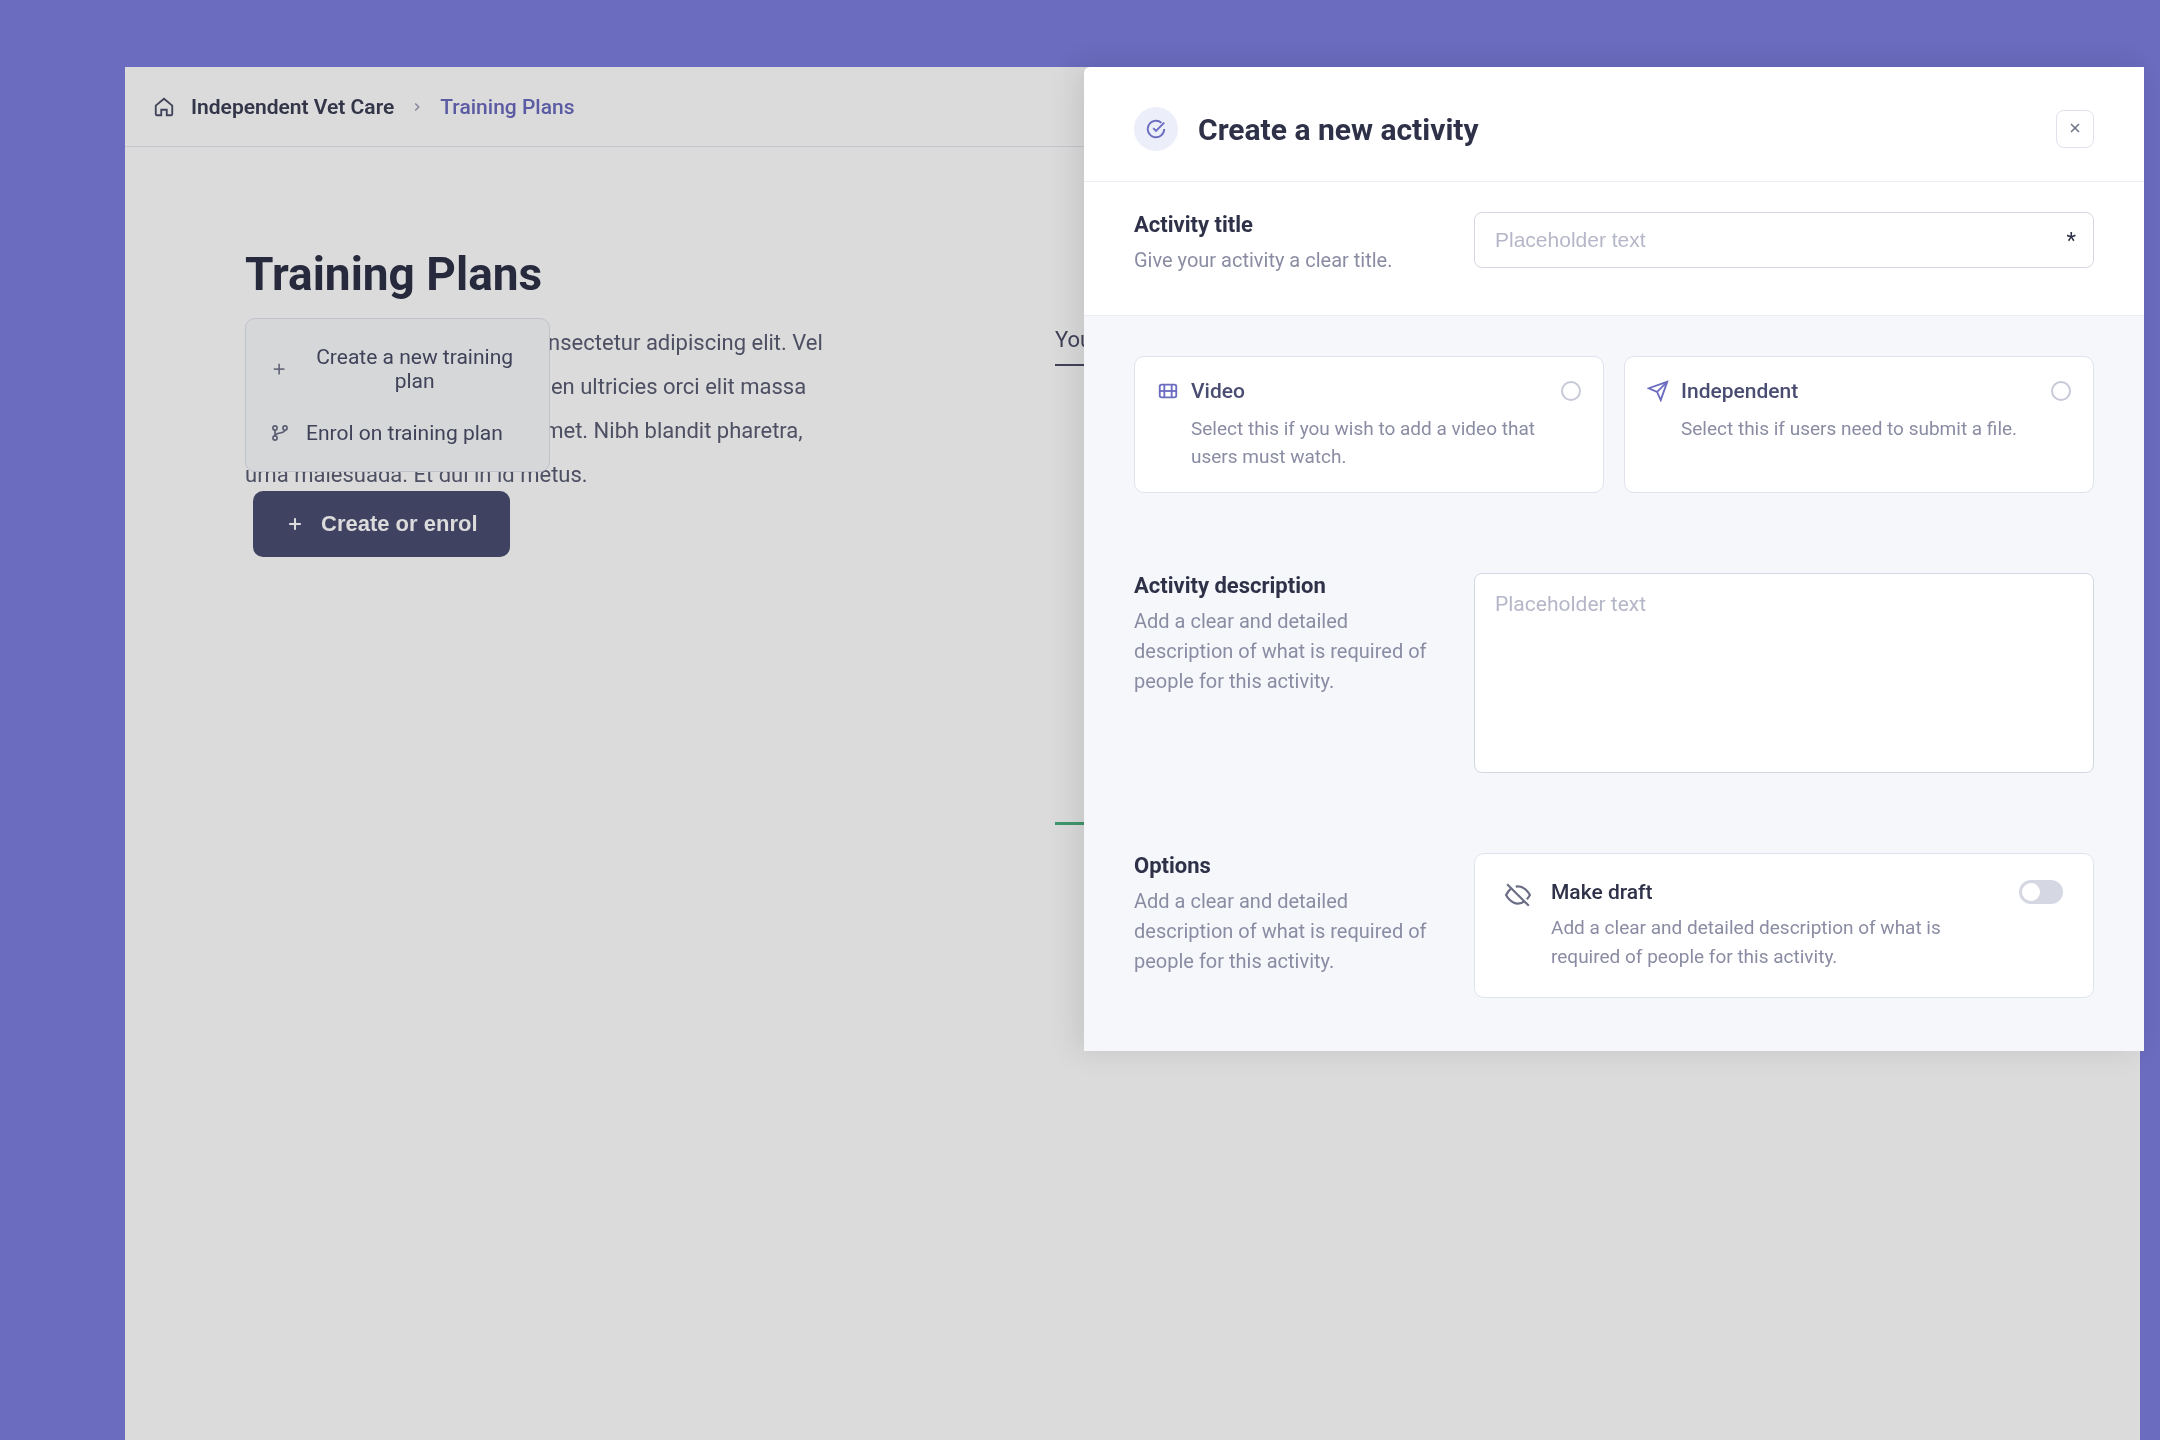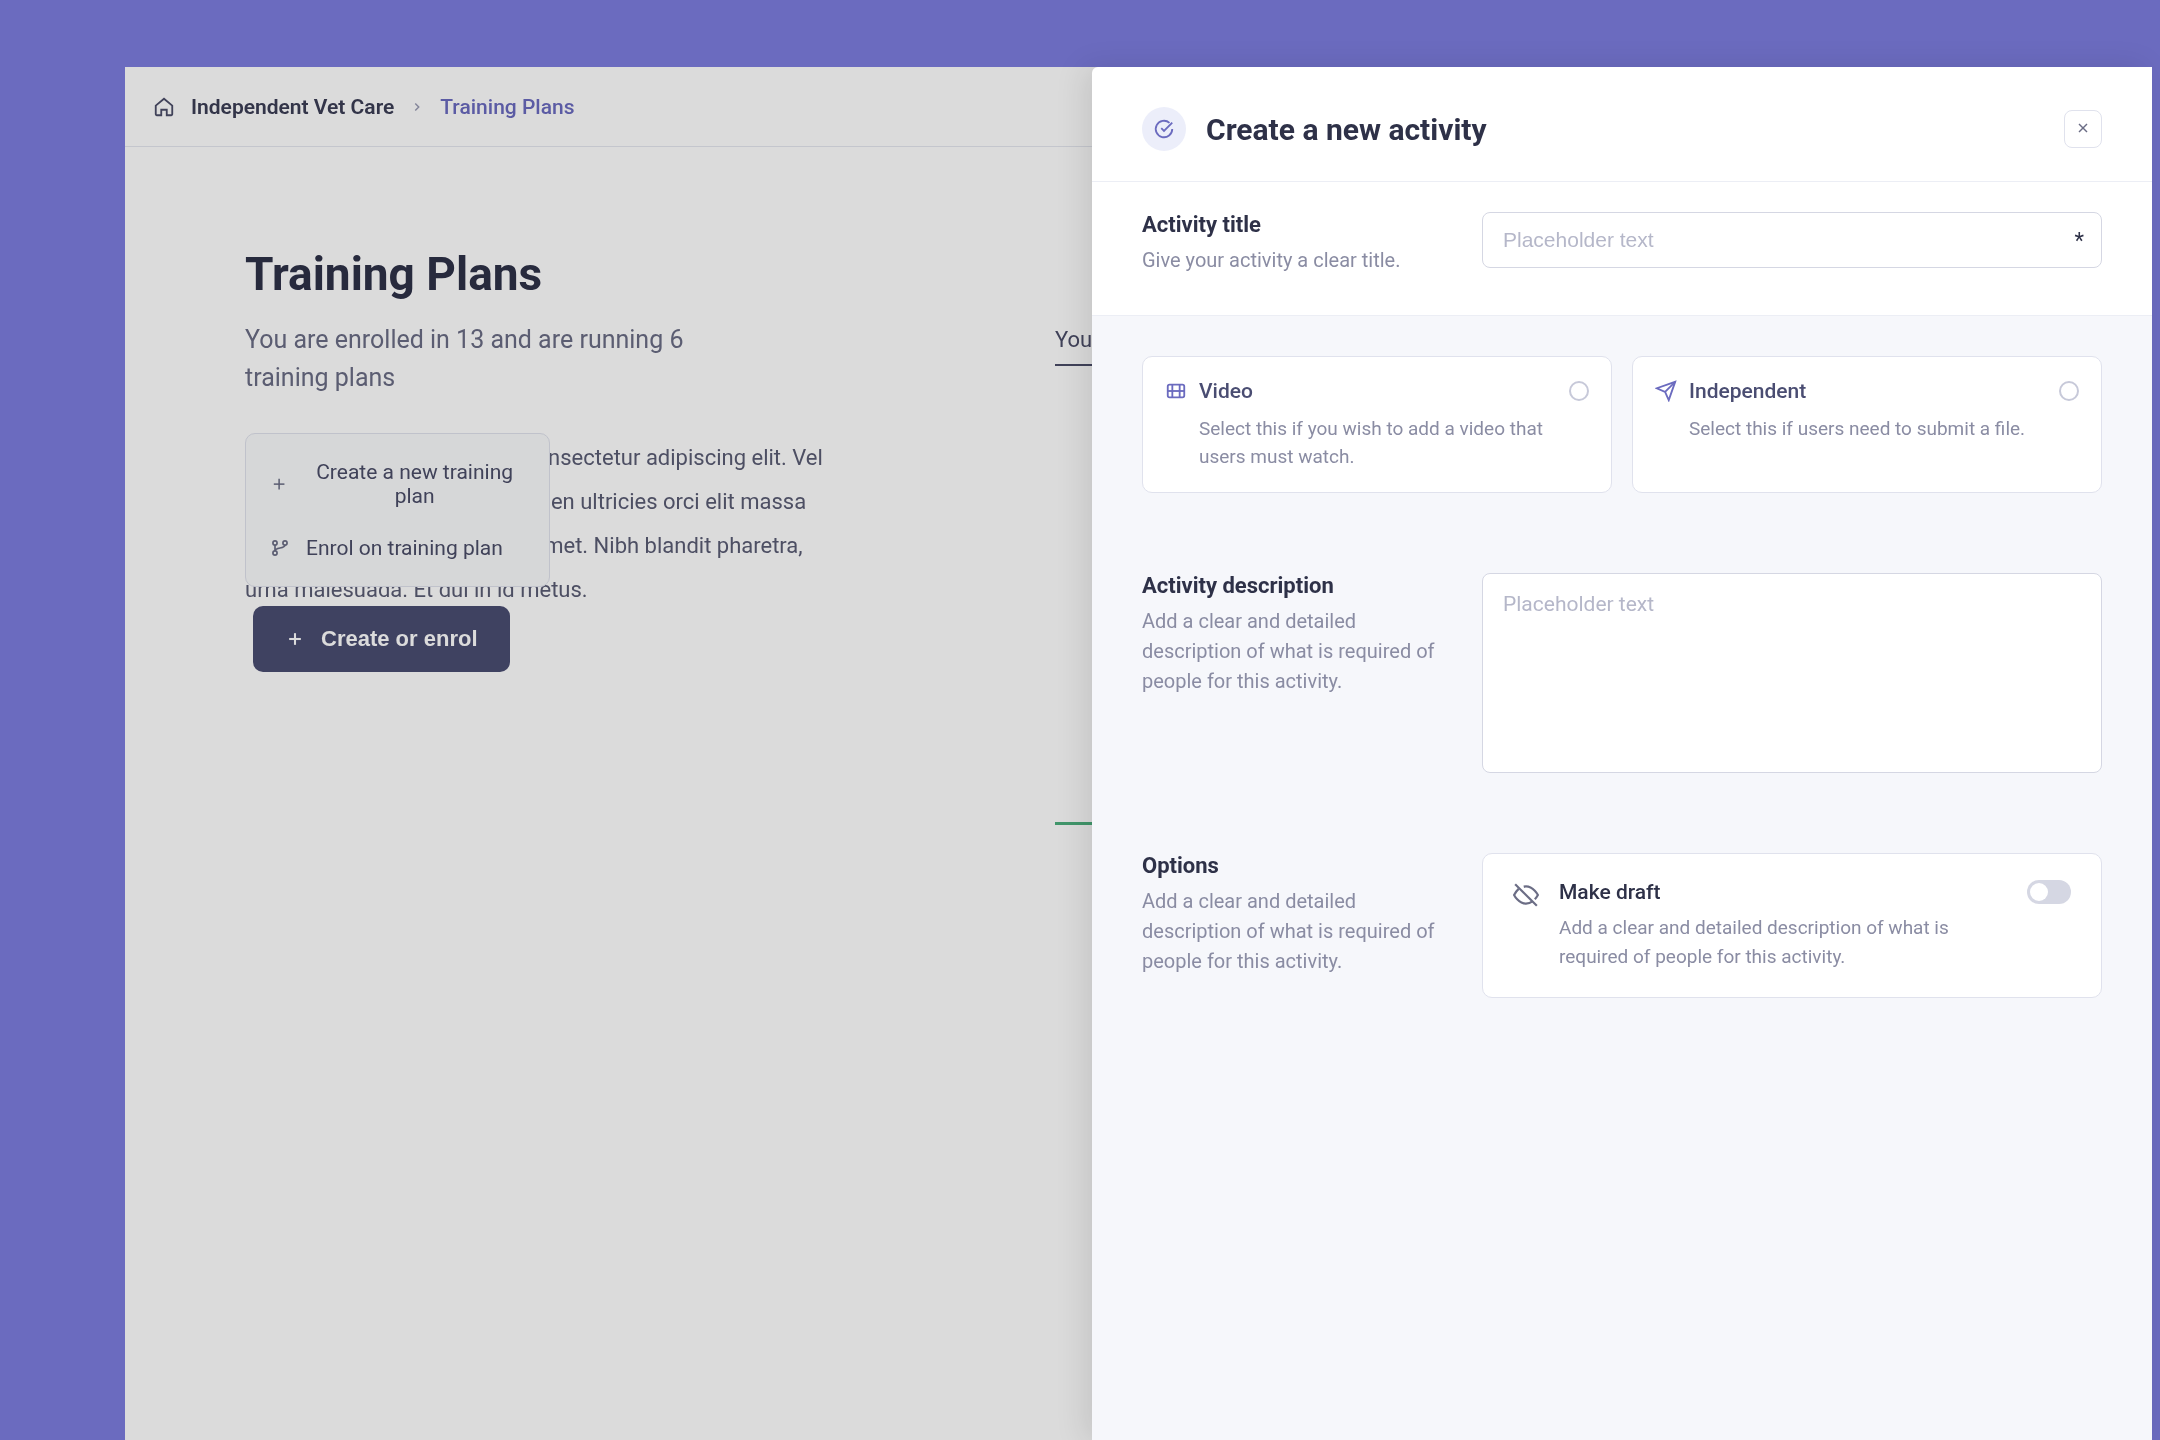--- a/index.html
+++ b/index.html
@@ -131,23 +131,23 @@
   left: 930px;
   width: 150px;
   height: 3px;
   background: #4caf7d;
 }
 
 
 .panel {
   position: absolute;
   top: 67px;
-  right: 8px;
+  right: 16px;
   width: 1060px;
-  height: 1374px;
+  height: 984px;
   background: #fff;
   z-index: 3;
   border-top-left-radius: 6px;
   box-shadow: -8px 0 30px rgba(0,0,0,0.1);
   display: flex;
   flex-direction: column;
 }
 .panel-header {
   padding: 40px 50px 30px 50px;
   display: flex;
@@ -393,21 +393,20 @@
       <span class="chev">
         <svg width="14" height="14" viewBox="0 0 24 24" fill="none" stroke="currentColor" stroke-width="2.5">
             <polyline points="9 18 15 12 9 6"></polyline>
           </svg>
       </span>
       <span class="crumb-current">Training Plans</span>
     </div>
 
     <div class="page-body">
       <h1 class="page-title">Training Plans</h1>
-      <p class="page-subtitle">You are enrolled in 13 and are running 6 training plans</p>
       <p class="page-desc">Lorem ipsum dolor sit amet, consectetur adipiscing elit. Vel pellentesque iaculis ipsum sapien ultricies orci elit massa lectus. Diam, orci posuere sit amet. Nibh blandit pharetra, urna malesuada. Et dui in id metus.</p>
     </div>
 
     <div class="tabs-hint">You</div>
     <div class="green-line"></div>
 
     <div class="popover-box">
       <div class="popover-item">
         <span class="ic">
           <svg viewBox="0 0 24 24" fill="none" stroke="currentColor" stroke-width="2">

